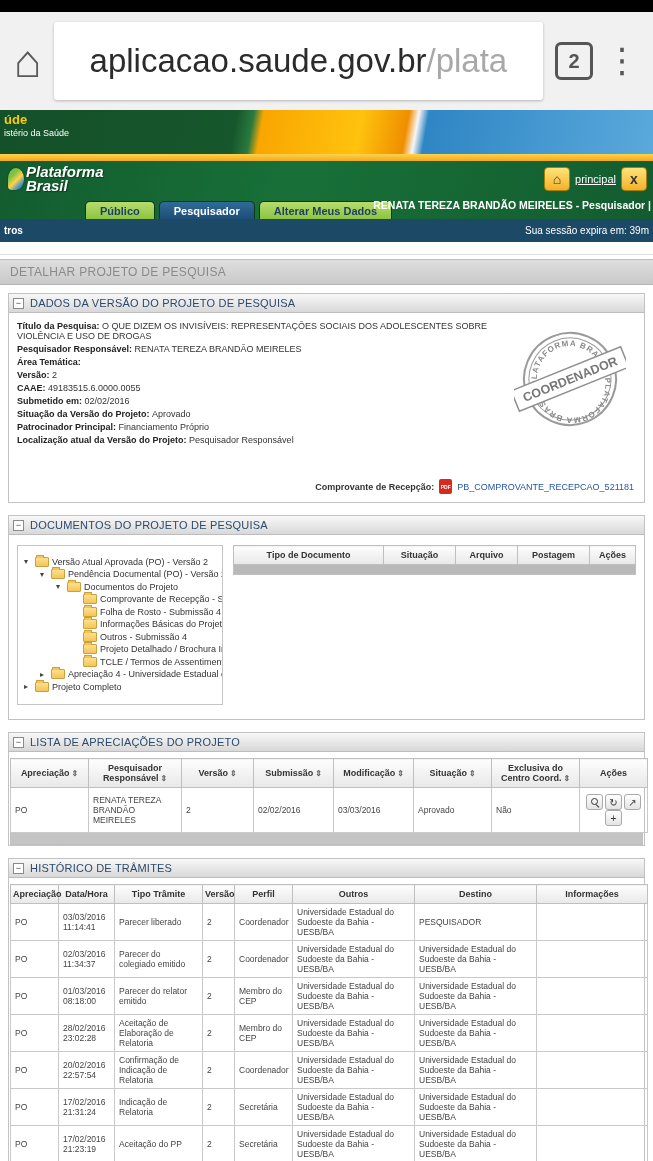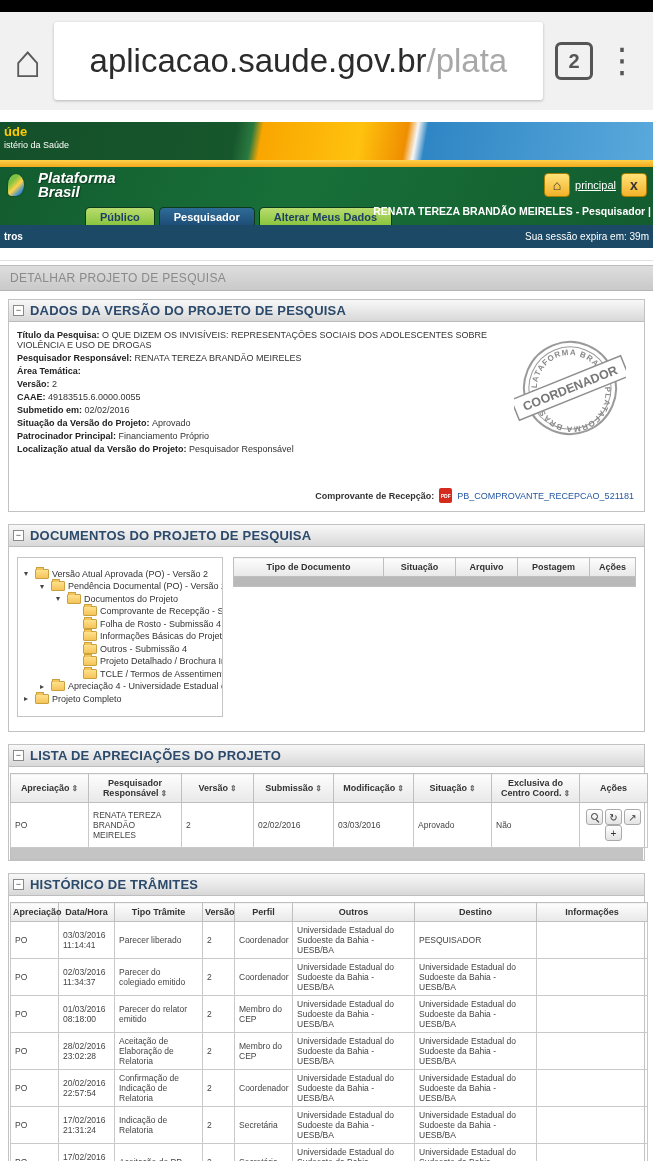--- a/index.html
+++ b/index.html
@@ -11,29 +11,29 @@
   
   .browser { height:98px; background:#f1f1f1; display:flex; align-items:center; padding:0 14px; gap:12px; }
   .home-glyph { font-size:46px; color:#5a5a5a; line-height:1; }
   .url-card { flex:1; background:#fff; border-radius:3px; box-shadow:0 1px 3px rgba(0,0,0,.25); height:78px; display:flex; align-items:center; justify-content:center; overflow:hidden; white-space:nowrap; }
   .url-main { font-size:33px; color:#2b2b2b; }
   .url-path { font-size:33px; color:#a8a8a8; }
   .tab-btn { width:38px; height:38px; border:3px solid #555; border-radius:6px; display:flex; align-items:center; justify-content:center; font-size:20px; font-weight:bold; color:#555; background:transparent; }
   .dots { font-size:34px; color:#555; line-height:.8; letter-spacing:0; }
 
   
-  .gov-banner { height:38px; position:relative; overflow:hidden;
-    background:linear-gradient(100deg,#14502a 0%,#17572c 36%,#2a7a3f 38.5%,#f9a600 40%,#ffc20e 55%,#ef8e00 62%,#f6f6f6 63.5%,#2f86c4 65%,#5aa9dc 100%);margin-top:12px; }
+  .gov-banner { height:44px; position:relative; overflow:hidden;
+    background:linear-gradient(100deg,#14502a 0%,#17572c 36%,#2a7a3f 38.5%,#f9a600 40%,#ffc20e 55%,#ef8e00 62%,#f6f6f6 63.5%,#2f86c4 65%,#5aa9dc 100%); }
   .gov-banner .t1 { position:absolute; left:4px; top:2px; color:#ffcb05; font-size:13px; font-weight:bold; }
   .gov-banner .t2 { position:absolute; left:4px; top:18px; color:#fff; font-size:9px; }
   .yellow-stripe { height:7px; background:linear-gradient(#ffd24a,#f3a81c); }
 
   
   .green-header { height:58px; background:linear-gradient(110deg,#135c2f 0%,#187038 45%,#135c2f 100%); position:relative; }
-  .logo { position:absolute; left:8px; top:4px; display:flex; gap:14px; align-items:center; }
+  .logo { position:absolute; left:8px; top:4px; display:flex; gap:2px; align-items:center; }
   .logo-mark { width:16px; height:22px; border-radius:50% 50% 50% 4px; background:linear-gradient(135deg,#7dc242 30%,#ffd24a 55%,#3b8fd0 80%); box-shadow:0 0 2px rgba(0,0,0,.4); }
   .logo-text { color:#fff; font-style:italic; font-weight:bold; line-height:.95; font-size:15px; text-shadow:1px 1px 1px rgba(0,0,0,.4); }
   .hdr-right { position:absolute; right:6px; top:6px; display:flex; align-items:center; gap:5px; }
   .sq-btn { width:26px; height:24px; border-radius:4px; border:1px solid #a97f00; background:linear-gradient(#ffe27a,#f3b229); display:flex; align-items:center; justify-content:center; font-size:14px; color:#333; font-weight:bold; }
   .principal-link { color:#fff; font-size:11px; text-decoration:underline; }
 
   
   .tab-row { position:absolute; bottom:0; left:85px; display:flex; gap:4px; align-items:flex-end; }
   .ptab { border-radius:5px 5px 0 0; border:1px solid #0d3a1d; border-bottom:none; padding:3px 14px 2px; font-size:11px; font-weight:bold; }
   .ptab.green { background:linear-gradient(#b8dc6e,#8bc53f); color:#1d3f66; }
@@ -43,21 +43,21 @@
   
   .navy-bar { height:23px; background:#1c4966; color:#fff; display:flex; justify-content:space-between; align-items:center; padding:0 4px; font-size:10px; }
   .navy-bar .left { font-weight:bold; }
   .content-gap { height:13px; background:#fff; border-bottom:1px solid #e0e0e0; }
 
   
   .detalhar-bar { margin:4px 0 8px; background:linear-gradient(#dedede,#c9c9c9); border-top:1px solid #bbb; border-bottom:1px solid #b5b5b5; color:#8a8a8a; font-size:12px; padding:5px 10px; letter-spacing:.3px; }
   .panel { margin:0 8px 12px; border:1px solid #c2c2c2; background:#fff; }
   .sec-header { display:flex; align-items:center; gap:6px; background:linear-gradient(#f8f8f8,#d8d8d8); border-bottom:1px solid #bdbdbd; padding:3px 4px; }
   .minus-box { width:11px; height:11px; border:1px solid #8a8a8a; background:#fff; font-size:9px; line-height:9px; text-align:center; color:#444; flex:0 0 auto; }
-  .sec-title { color:#2c4a6b; font-size:13px; font-weight:bold; letter-spacing:.2px; }
+  .sec-title { color:#2c4a6b; font-size:11px; font-weight:normal; letter-spacing:.2px; }
 
   
   .dados-body { position:relative; padding:8px 8px 4px; min-height:160px; }
   .field-line { font-size:9px; color:#333; margin-bottom:3px; max-width:470px; }
   .field-line b { color:#222; }
   .stamp-wrap { position:absolute; right:18px; top:10px; }
   .comprovante-line { display:flex; justify-content:flex-end; align-items:center; gap:5px; padding:6px 10px 8px; font-size:9px; }
   .comprovante-line b { color:#333; }
   .pdf-icon { width:13px; height:15px; background:#d42b1e; border-radius:2px; color:#fff; font-size:5px; font-weight:bold; display:flex; align-items:center; justify-content:center; }
   a.doc-link { color:#2456a4; text-decoration:none; font-size:9px; }

